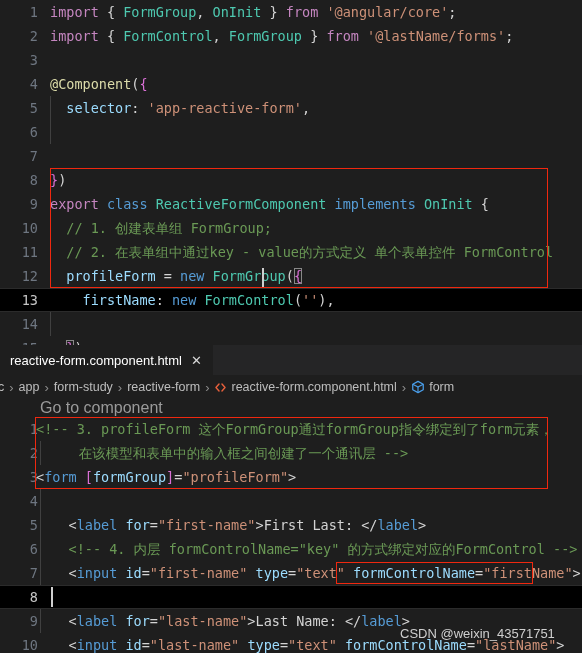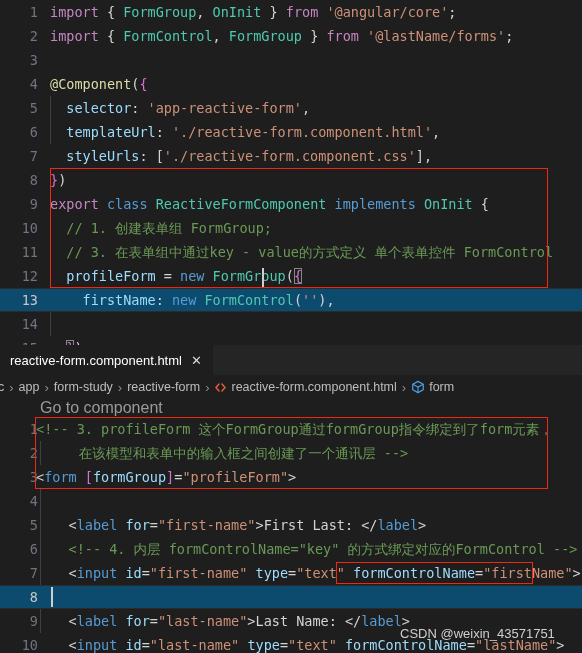--- a/index.html
+++ b/index.html
@@ -23,21 +23,21 @@
   }
   .code-rows { position: relative; }
   .row {
     position: relative;
     height: 24px;
     line-height: 24px;
     white-space: pre;
     font-size: 13.5px;
     font-family: "DejaVu Sans Mono", "Liberation Mono", monospace;
   }
-  .row.active { background: #0c4a6e; }
+  .row.active { background: #000000; }
   .row.active::before,
   .row.active::after {
     content: "";
     position: absolute; left: 0; right: 0;
     height: 1px; background: #2b2b2b;
   }
   .row.active::before { top: 0; }
   .row.active::after  { bottom: 0; }
 
   .ln {
@@ -194,46 +194,44 @@
       <span class="code"><span class="dec">@Component</span><span class="pn">(</span><span class="brkt">{</span></span>
     </div>
 
     <div class="row">
       <span class="ln">5</span>
       <span class="code"><span class="pn">  </span><span class="id">selector</span><span class="pn">: </span><span class="str">'app-reactive-form'</span><span class="pn">,</span></span>
     </div>
 
     <div class="row">
       <span class="ln">6</span>
-      <span class="code"><span class="pn">  </span><span class="id">templateUrl</span><span class="pn">: </span><span class="str">'./reactive-form.component.html'</span><span class="pn">,</span></span>
     </div>
 
     <div class="row">
       <span class="ln">7</span>
-      <span class="code"><span class="pn">  </span><span class="id">styleUrls</span><span class="pn">: [</span><span class="str">'./reactive-form.component.css'</span><span class="pn">],</span></span>
     </div>
 
     <div class="row">
       <span class="ln">8</span>
       <span class="code"><span class="brkt">}</span><span class="pn">)</span></span>
     </div>
 
     <div class="row">
       <span class="ln">9</span>
       <span class="code"><span class="kw">export</span><span class="pn"> </span><span class="kw2">class</span><span class="pn"> </span><span class="ty">ReactiveFormComponent</span><span class="pn"> </span><span class="kw2">implements</span><span class="pn"> </span><span class="ty">OnInit</span><span class="pn"> {</span></span>
     </div>
 
     <div class="row">
       <span class="ln">10</span>
       <span class="code"><span class="cmt">  // 1. 创建表单组 FormGroup;</span></span>
     </div>
 
     <div class="row">
       <span class="ln">11</span>
-      <span class="code"><span class="cmt">  // 3. 在表单组中通过key - value的方式定义 单个表单控件 FormControl</span></span>
+      <span class="code"><span class="cmt">  // 2. 在表单组中通过key - value的方式定义 单个表单控件 FormControl</span></span>
     </div>
 
     <div class="row">
       <span class="ln">12</span>
       <span class="code"><span class="pn">  </span><span class="id">profileForm</span><span class="pn"> = </span><span class="kw2">new</span><span class="pn"> </span><span class="ty">FormGroup</span><span class="pn">(</span><span class="brkt bmatch">{</span></span>
     </div>
 
     <div class="row active">
       <span class="ln">13</span>
       <span class="code"><span class="pn">    </span><span class="id">firstName</span><span class="pn">: </span><span class="kw2">new</span><span class="pn"> </span><span class="ty">FormControl</span><span class="pn">(</span><span class="str">''</span><span class="pn">),</span></span>

